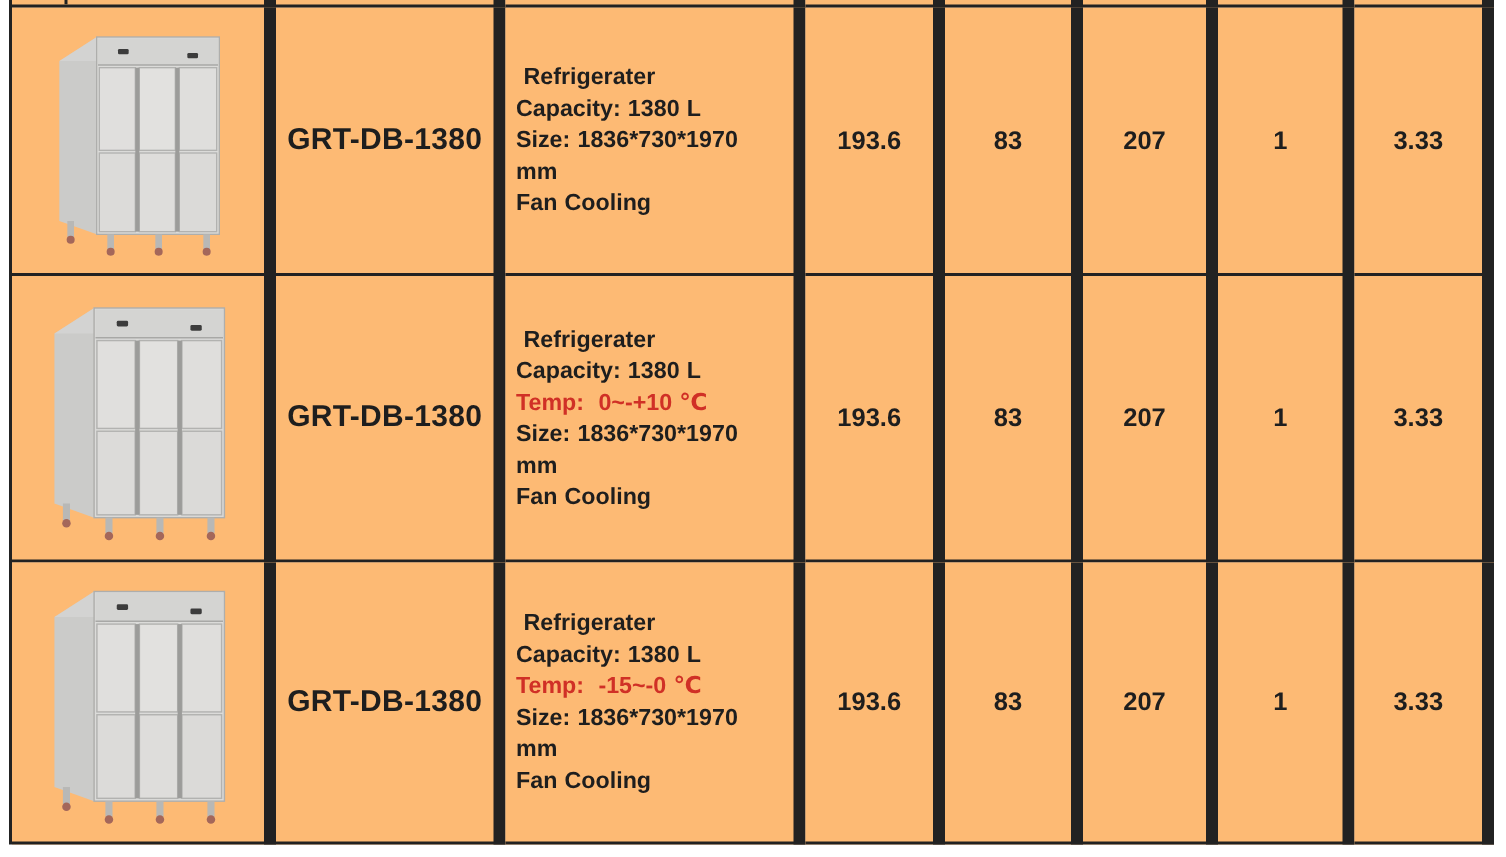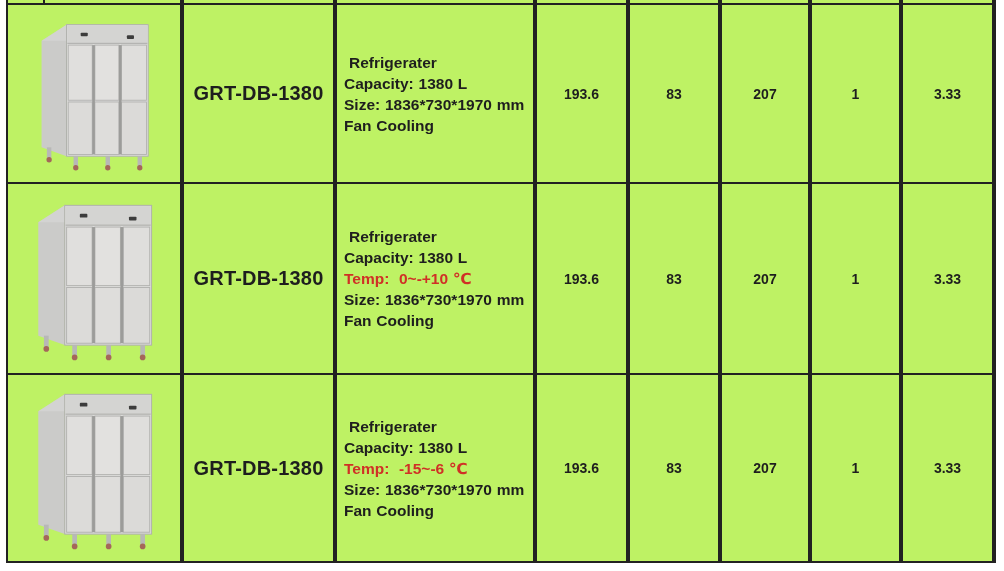--- a/index.html
+++ b/index.html
@@ -12,23 +12,23 @@
 
   .catalog {
     position: absolute; left: 6px; top: 0;
     display: grid;
     grid-template-columns: 176px 153px 200px 93px 92px 90px 91px 93px;
     grid-template-rows: 5px 179px 191px 188px;
     border-left: 2px solid #222222;
     background: #ffffff;
   }
   .cell {
-    border-right: 4px solid #a16207;
+    border-right: 8px solid #a16207;
     border-bottom: 2px solid #222222;
-    background: #bef264;
+    background: #fdba74;
     overflow: hidden;
     color: #1e1e1e;
   }
   
   .sliver { border-bottom: 2px solid #222222; position: relative; }
   .sliver-split { position: absolute; left: 0; top: 0; height: 100%; width: 37px; border-right: 2px solid #222222; }
 
   .img-cell { display: flex; align-items: center; justify-content: center; }
   .model-cell {
     display: flex; align-items: center; justify-content: center;
@@ -37,21 +37,21 @@
   .desc-cell { display: flex; align-items: center; }
   .desc { width: 100%; padding: 0 5px 0 7px; }
   .line {
     font-weight: bold; font-size: 15.5px; line-height: 21px;
     white-space: pre-wrap; word-spacing: 0.5px;
   }
   .indent { padding-left: 5px; }
   .temp { color: #d03026; }
   .num-cell {
     display: flex; align-items: center; justify-content: center;
-    font-weight: bold; font-size: 14px;
+    font-weight: bold; font-size: 17px;
   }
   .fridge-svg { display: block; }
 </style>
 </head>
 <body>
 
 <div class="page">
   <div class="catalog" style="border-color: rgb(34, 34, 34);">
 
     <div class="cell sliver" style="border-color: rgb(34, 34, 34);">
@@ -181,21 +181,21 @@
         <circle cx="126.5" cy="173" r="3" fill="#a4675a"></circle>
       </svg>
     </div>
     <div class="cell model-cell" style="border-color: rgb(34, 34, 34);">
       <span>GRT-DB-1380</span>
     </div>
     <div class="cell desc-cell" style="border-color: rgb(34, 34, 34);">
       <div class="desc">
         <div class="line indent">Refrigerater</div>
         <div class="line">Capacity: 1380 L</div>
-        <div class="line temp" style="color: rgb(208, 48, 38);">Temp:  -15~-6 ℃</div>
+        <div class="line temp" style="color: rgb(208, 48, 38);">Temp:  -15~-0 ℃</div>
         <div class="line">Size: 1836*730*1970 mm</div>
         <div class="line">Fan Cooling</div>
       </div>
     </div>
     <div class="cell num-cell" style="border-color: rgb(34, 34, 34);">193.6</div>
     <div class="cell num-cell" style="border-color: rgb(34, 34, 34);">83</div>
     <div class="cell num-cell" style="border-color: rgb(34, 34, 34);">207</div>
     <div class="cell num-cell" style="border-color: rgb(34, 34, 34);">1</div>
     <div class="cell num-cell" style="border-color: rgb(34, 34, 34);">3.33</div>
 

